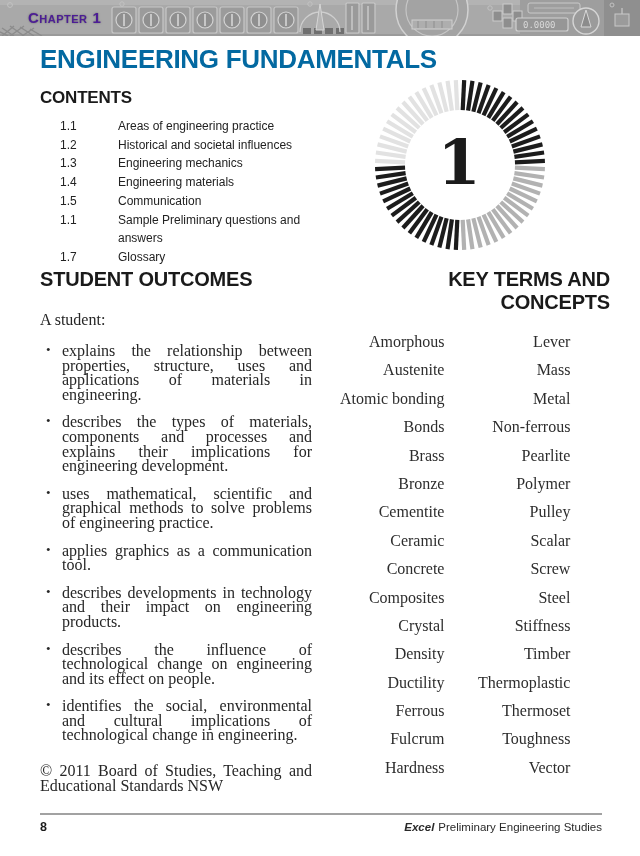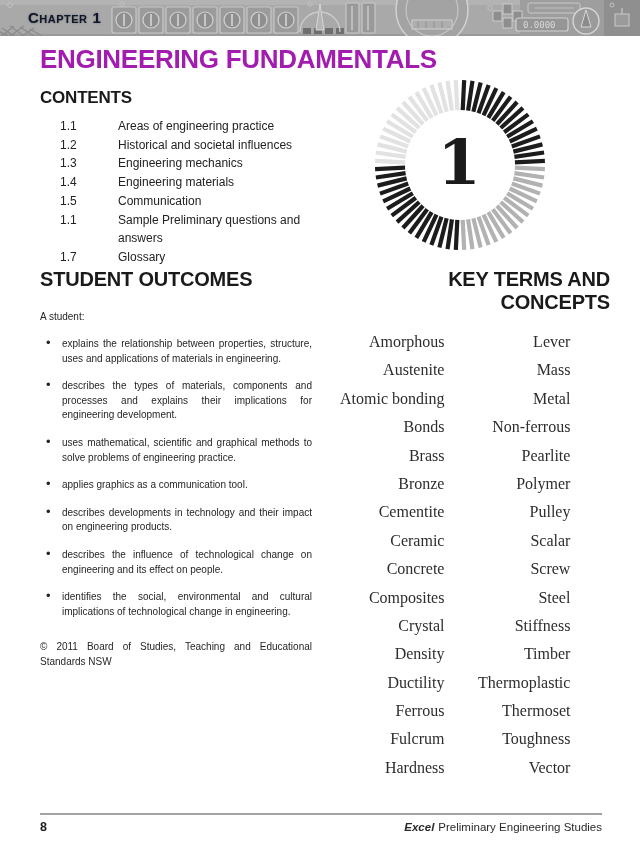--- a/index.html
+++ b/index.html
@@ -3,47 +3,47 @@
 <meta charset="utf-8">
 <style>
   * { margin: 0; padding: 0; box-sizing: border-box; }
   html, body { background: #ffffff; }
   body { width: 640px; height: 856px; font-family: "Liberation Sans", sans-serif; position: relative; overflow: hidden; }
   .page { position: relative; width: 640px; height: 856px; background: #fff; }
 
   
   .banner { position: absolute; top: 0; left: 0; width: 640px; height: 36px; background: #a9a9a9; overflow: hidden; }
   .banner svg { position: absolute; top: 0; left: 0; }
-  .chapter-label { position: absolute; top: 8px; left: 28px; color: #0f172a; font-weight: bold;
+  .chapter-label { position: absolute; top: 8px; left: 28px; color: #4c1d95; font-weight: bold;
                    font-variant: small-caps; font-size: 15px; letter-spacing: 0.5px; line-height: 20px;
                    text-shadow: 0 0 2px rgba(90,90,90,.8); z-index: 2; }
   .chapter-label .num { margin-left: 5px; font-variant: normal; }
 
   
   .page-title { position: absolute; top: 44px; left: 40px; font-size: 26px; font-weight: bold;
-                color: #a21caf; letter-spacing: -0.3px; }
+                color: #0369a1; letter-spacing: -0.3px; }
 
   
   .contents { position: absolute; top: 88px; left: 40px; width: 300px; }
   .section-heading { font-size: 17px; font-weight: bold; color: #1a1a1a; letter-spacing: -0.2px; }
   .contents-list { margin-top: 9px; list-style: none; }
   .contents-list li { display: flex; font-size: 12px; color: #222; line-height: 18.7px; gap: 34px; }
   .contents-list .num { width: 24px; margin-left: 20px; flex: none; }
 
   
   .chapter-badge { position: absolute; top: 79px; left: 374px; width: 172px; height: 172px; }
   .chapter-badge svg { position: absolute; top: 0; left: 0; }
   .badge-number { position: absolute; top: 50%; left: 50%; transform: translate(-52%, -54%);
                   font-family: "DejaVu Serif", "Liberation Serif", serif; font-weight: bold;
                   font-size: 62px; color: #1b1b1b; }
 
   
   .col-heading { font-size: 20px; font-weight: bold; color: #1a1a1a; letter-spacing: -0.2px; }
   .outcomes { position: absolute; top: 268px; left: 40px; width: 272px; }
-  .outcomes .body { font-family: Liberation Sans, sans-serif; font-size: 10px; color: #262626; }
+  .outcomes .body { font-family: Liberation Serif, serif; font-size: 16px; color: #262626; }
   .outcomes .intro { margin-top: 20px; }
   .outcomes ul { list-style: none; margin-top: 15px; }
   .outcomes li { position: relative; padding-left: 22px; margin-bottom: 13px;
                  text-align: justify; line-height: 14.6px; }
   .outcomes li::before { content: "\2022"; position: absolute; left: 6px; top: -1px; font-size: 13px; }
   .copyright { margin-top: 20px; text-align: justify; line-height: 15px; }
 
   .keyterms { position: absolute; top: 268px; left: 340px; width: 270px; text-align: right; }
   .terms-wrap { position: relative; margin-top: 21px; }
   .terms-col { position: absolute; top: 0; }

